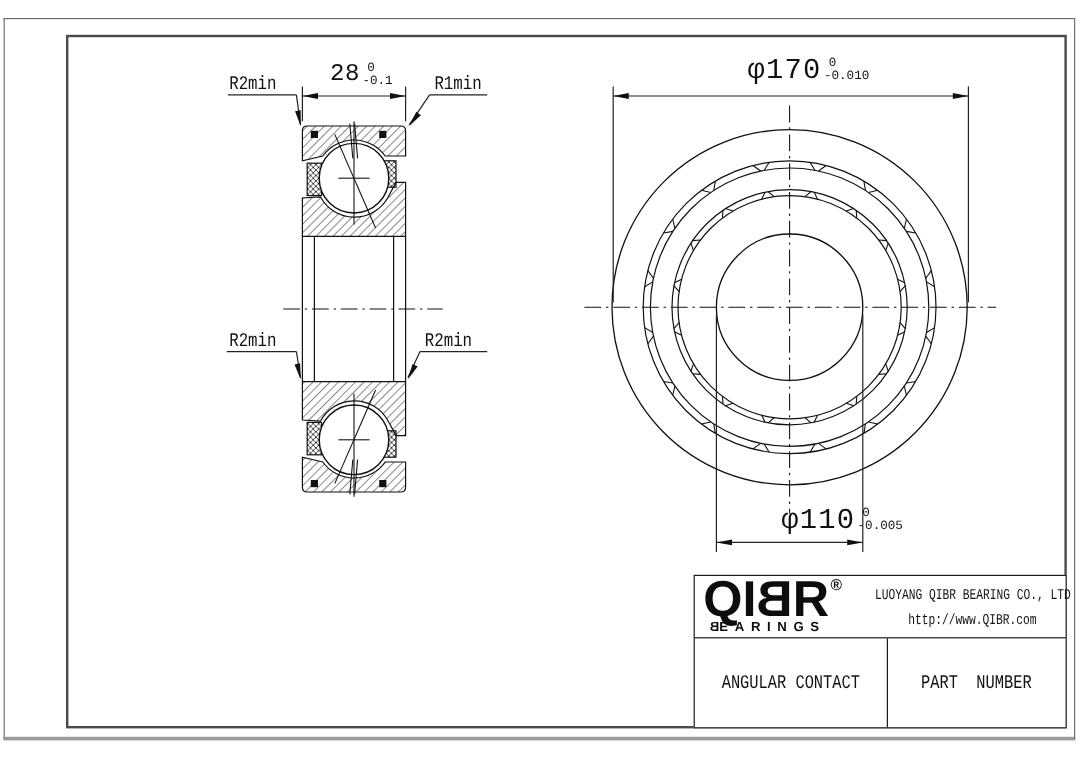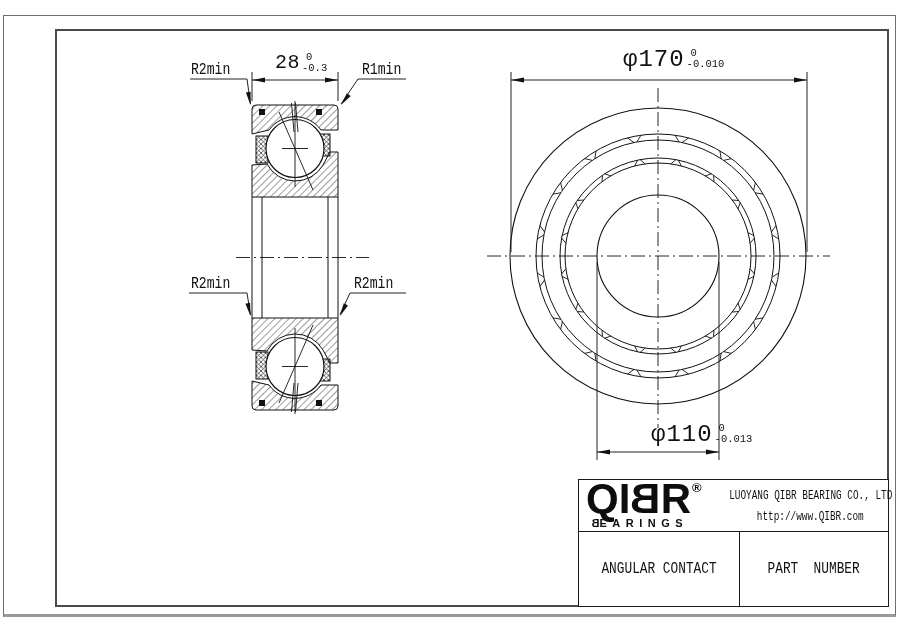--- a/index.html
+++ b/index.html
@@ -218,37 +218,37 @@
 
   <div class="txt rlabel" style="left:191px;top:62px;">R2min</div>
   <div class="txt rlabel" style="left:362px;top:62px;">R1min</div>
   <div class="txt rlabel" style="left:191px;top:276px;">R2min</div>
   <div class="txt rlabel" style="left:354px;top:276px;">R2min</div>
 
   <div class="txt dim small" style="left:275px;top:53px;">
     <span class="main">28</span>
     <span class="tol">
       <span class="u">0</span>
-      <span class="l">-0.3</span>
+      <span class="l">-0.1</span>
     </span>
   </div>
 
   <div class="txt dim" style="left:623px;top:49px;">
     <span class="main">φ170</span>
     <span class="tol">
       <span class="u">0</span>
       <span class="l">-0.010</span>
     </span>
   </div>
 
   <div class="txt dim" style="left:621px;top:424px;margin-left:30px;">
     <span class="main">φ110</span>
     <span class="tol">
       <span class="u">0</span>
-      <span class="l">-0.013</span>
+      <span class="l">-0.005</span>
     </span>
   </div>
 
   <div class="tblock">
     <div class="trow">
       <div class="logo-cell">
         <div class="logo-main">
           <span>QI</span>
             <span class="mirror">B</span>
             <span>R</span>

